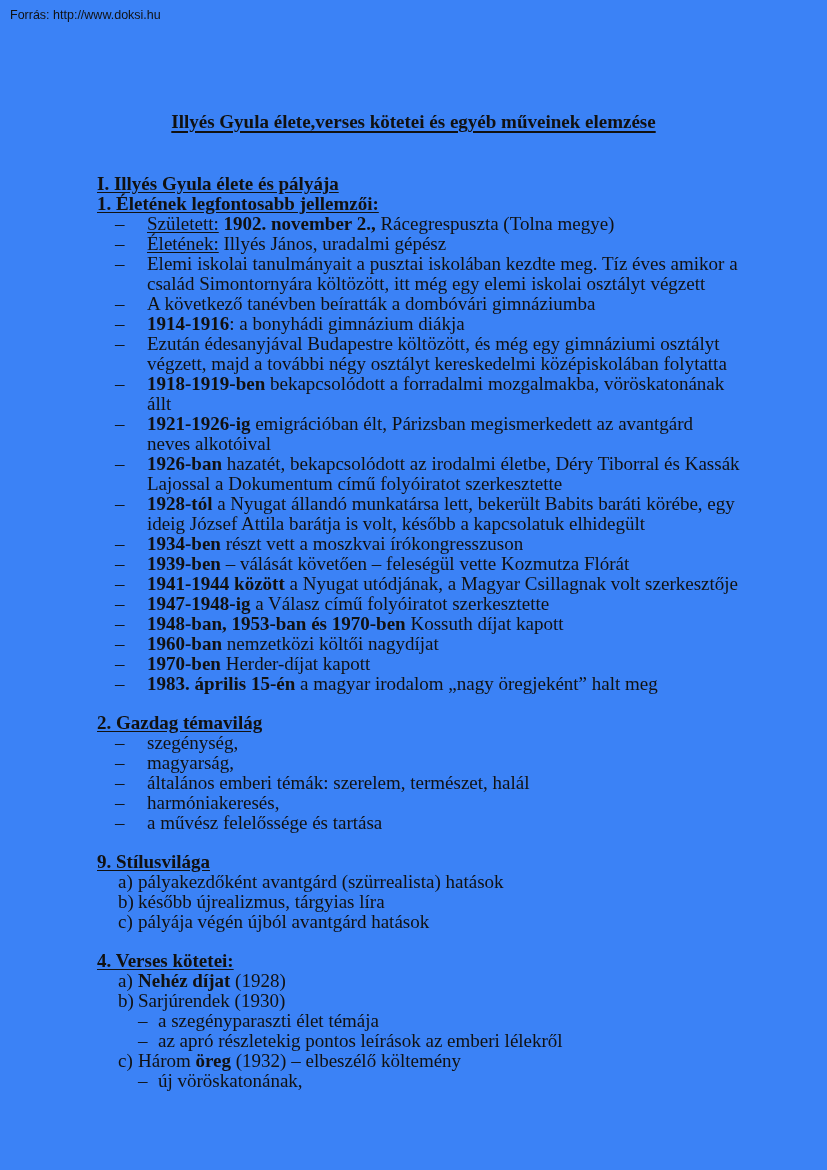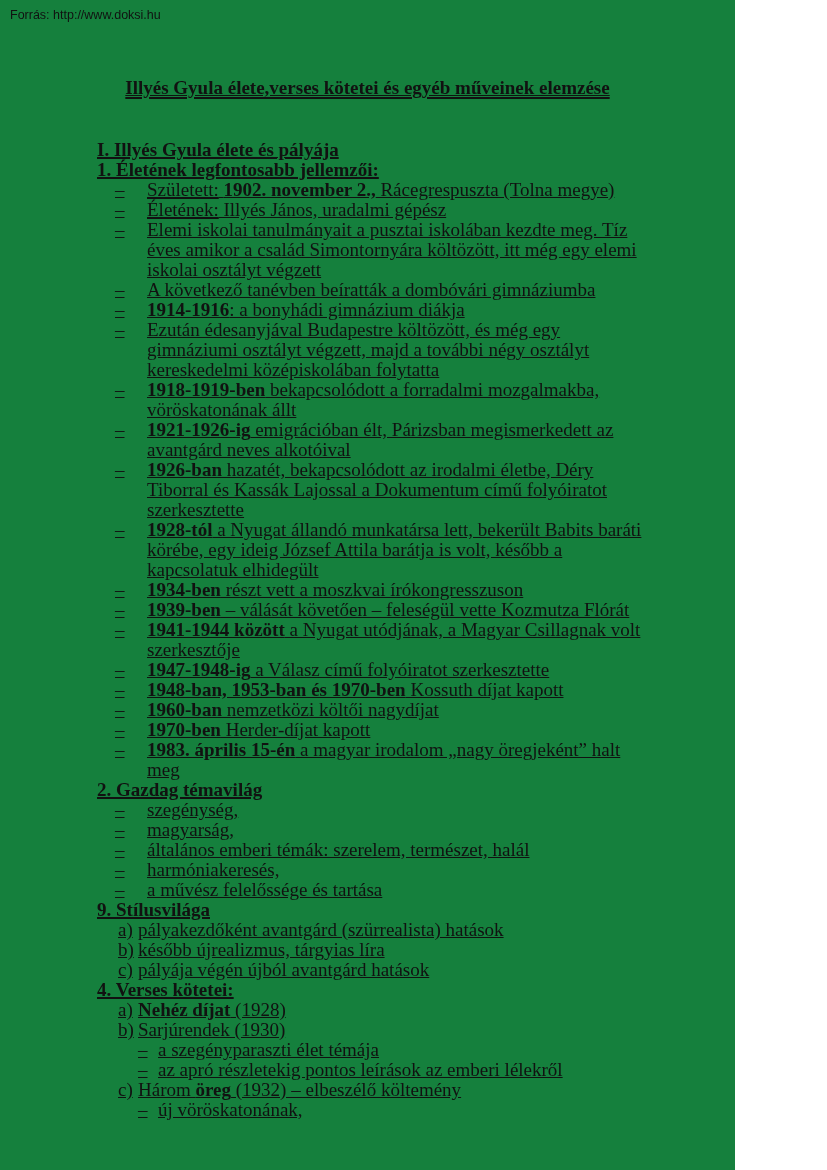--- a/index.html
+++ b/index.html
@@ -2,56 +2,56 @@
 <html><head>
 <meta charset="utf-8">
 <style>
   html, body {
     margin: 0;
     padding: 0;
     background: #ffffff;
   }
   .page {
     position: relative;
-    width: 735px;
+    width: 827px;
     height: 1170px;
-    background: #15803d;
+    background: #3b82f6;
     color: #111111;
     font-family: "Liberation Serif", serif;
     overflow: hidden;
     box-sizing: border-box;
-    text-decoration: underline;
   }
   .source-label {
     position: absolute;
     top: 8px;
     left: 10px;
     font-family: "Liberation Sans", sans-serif;
     font-size: 12.5px;
     color: #111111;
   }
   .doc-title {
     margin: 0;
-    padding-top: 76px;
+    padding-top: 110px;
     text-align: center;
     font-size: 19px;
     font-weight: bold;
     line-height: 24px;
   }
   .doc-title .title-text {
     text-decoration: underline;
     text-decoration-thickness: 2px;
     text-underline-offset: 3px;
   }
   .content {
     margin: 40px 87px 0 97px;
     font-size: 19px;
     line-height: 20px;
   }
   .section + .section {
+    margin-top: 19px;
   }
   .heading {
     font-weight: bold;
   }
   .heading .hl {
     text-decoration: underline;
     text-underline-offset: 2px;
   }
   .item {
     display: flex;

